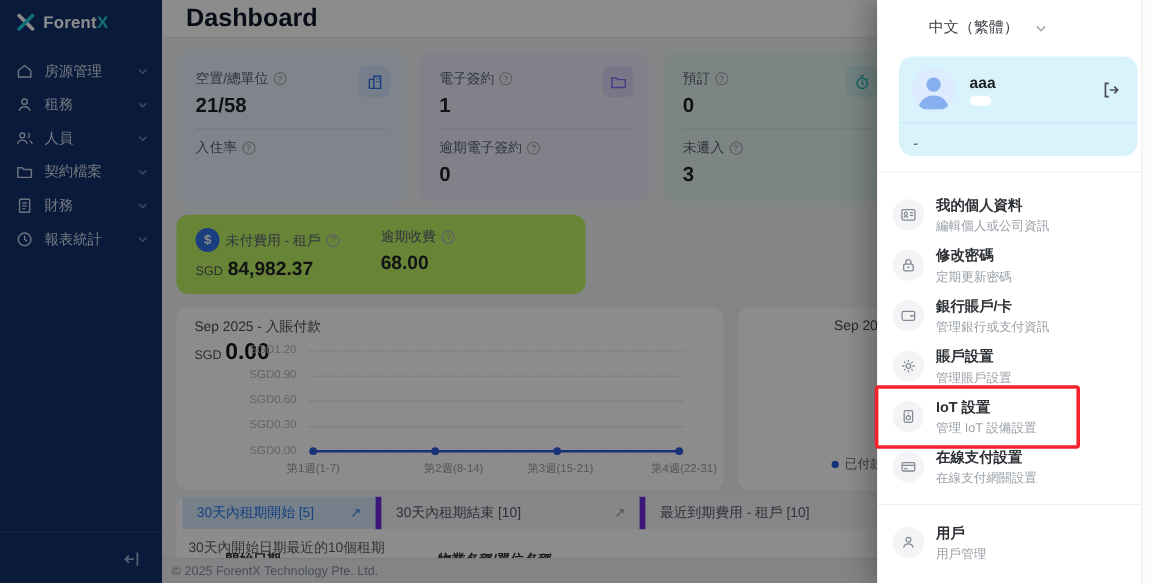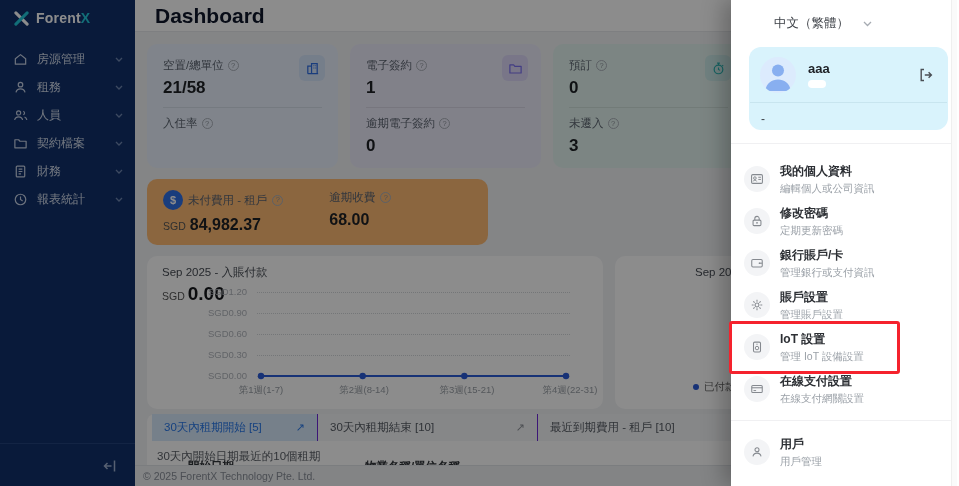--- a/index.html
+++ b/index.html
@@ -31,21 +31,21 @@
   .stat-card.c-teal { background:#e2f3ee; }
   .stat-label { font-size:11.5px; color:#5c6470; display:flex; align-items:center; gap:4px; margin-top:3px; }
   .stat-value { font-size:17px; font-weight:bold; color:#1e2126; margin-top:5px; }
   .stat-div { height:1px; background:rgba(0,0,0,.08); margin:9px 0 8px; }
   .stat-ico { position:absolute; right:13px; top:11px; width:26px; height:26px; border-radius:6px; display:flex; align-items:center; justify-content:center; }
   .ico-blue-bg { background:#d6e5fb; } .ico-purple-bg { background:#dcd8f7; } .ico-teal-bg { background:#cdebe9; }
   .help { display:inline-flex; width:11px; height:11px; border:1px solid #aab0b9; border-radius:50%; align-items:center; justify-content:center; flex:none; }
   .help::after { content:"?"; font-size:7.5px; color:#8e949c; line-height:1; }
 
   .row2 { position:absolute; left:12px; top:179px; display:flex; gap:7px; }
-  .fin-card { height:66px; background:#fdba74; border-radius:10px; padding:11px 16px; display:flex; gap:46px; }
+  .fin-card { height:66px; background:#bef264; border-radius:10px; padding:11px 16px; display:flex; gap:34px; }
   .fin-card.a { width:341px; } .fin-card.b { width:320px; }
   .fin-label { font-size:11.5px; color:#5c6470; display:flex; align-items:center; gap:5px; }
   .dollar { width:20px; height:20px; border-radius:50%; display:inline-flex; align-items:center; justify-content:center; flex:none; }
   .dollar::after { content:"$"; color:#fff; font-size:11px; font-weight:bold; }
   .dollar.blue { background:#2f6fe4; } .dollar.orange { background:#d98b3f; }
   .fin-amount { margin-top:6px; font-size:16px; font-weight:bold; color:#1e2126; }
   .fin-cur { font-size:10.5px; font-weight:normal; color:#555; margin-right:4px; }
 
   .row3 { position:absolute; left:12px; top:256px; display:flex; gap:12px; }
   .chart-card { position:relative; width:456px; height:153px; background:#fff; border-radius:10px; }
@@ -59,21 +59,21 @@
   .grid-area svg { position:absolute; left:0; top:0; overflow:visible; }
   .xlabels span { position:absolute; top:128px; width:90px; text-align:center; font-size:9.5px; color:#9aa0a7; }
 
   .chart-card2 { position:relative; width:260px; height:153px; background:#fff; border-radius:10px; overflow:hidden; }
   .chart2-title { position:absolute; left:80px; top:10px; font-size:11.5px; color:#474c54; white-space:nowrap; }
   .chart2-legend { position:absolute; left:78px; top:124px; font-size:10.5px; color:#666; display:flex; align-items:center; gap:5px; white-space:nowrap; }
   .legend-dot { width:6px; height:6px; border-radius:50%; background:#2b5bd7; flex:none; }
 
   .tabs-card { position:absolute; left:12px; top:414px; width:700px; height:72px; background:#fff; border-radius:8px 8px 0 0; }
   .tabs-row { display:flex; height:27px; padding-left:5px; align-items:stretch; }
-  .tab { display:flex; align-items:center; font-size:11.5px; color:#565c64; background:#f5f6f8; padding:0 12px; gap:8px; cursor:pointer; border-right:1px solid #6d28d9; white-space:nowrap; }
+  .tab { display:flex; align-items:center; font-size:11.5px; color:#565c64; background:#f5f6f8; padding:0 12px; gap:8px; cursor:pointer; border-right:5px solid #6d28d9; white-space:nowrap; }
   .tab .ext::after { content:"\2197"; font-size:11px; color:#8b9097; }
   .tab.active { background:#d8e9fc; color:#2878e8; }
   .tab.active .ext::after { color:#2878e8; }
   .tab.t1 { width:166px; justify-content:space-between; }
   .tab.t2 { width:220px; justify-content:space-between; }
   .tab.t3 { width:250px; justify-content:space-between; }
   .tabs-desc { font-size:11.5px; color:#5a5f66; padding:8px 0 0 10px; }
   .tbl-headers span { position:absolute; top:45px; font-size:11.5px; font-weight:bold; color:#2f3338; white-space:nowrap; }
   .tbl-h1 { left:41px; } .tbl-h2 { left:218px; }
 
@@ -309,21 +309,21 @@
           <svg id="line-svg" width="313" height="88" viewBox="0 0 313 88">
               <polyline points="4,84 105.66666666666667,84 207.33333333333334,84 309,84" fill="none" stroke="#2b5bd7" stroke-width="2"></polyline>
               <circle cx="4" cy="84" r="3.2" fill="#2b5bd7"></circle>
               <circle cx="105.66666666666667" cy="84" r="3.2" fill="#2b5bd7"></circle>
               <circle cx="207.33333333333334" cy="84" r="3.2" fill="#2b5bd7"></circle>
               <circle cx="309" cy="84" r="3.2" fill="#2b5bd7"></circle>
             </svg>
         </div>
         <div class="xlabels">
           <span style="left:69px">第1週(1-7)</span>
-          <span style="left:172px">第2週(8-14)</span>
+          <span style="left:186px">第2週(8-14)</span>
           <span style="left:275px">第3週(15-21)</span>
           <span style="left:378px">第4週(22-31)</span>
         </div>
       </div>
       <div class="chart-card2">
         <div class="chart2-title">Sep 2025</div>
         <div class="chart2-legend">
           <span class="legend-dot"></span>
           <span>已付款 [5</span>
         </div>

